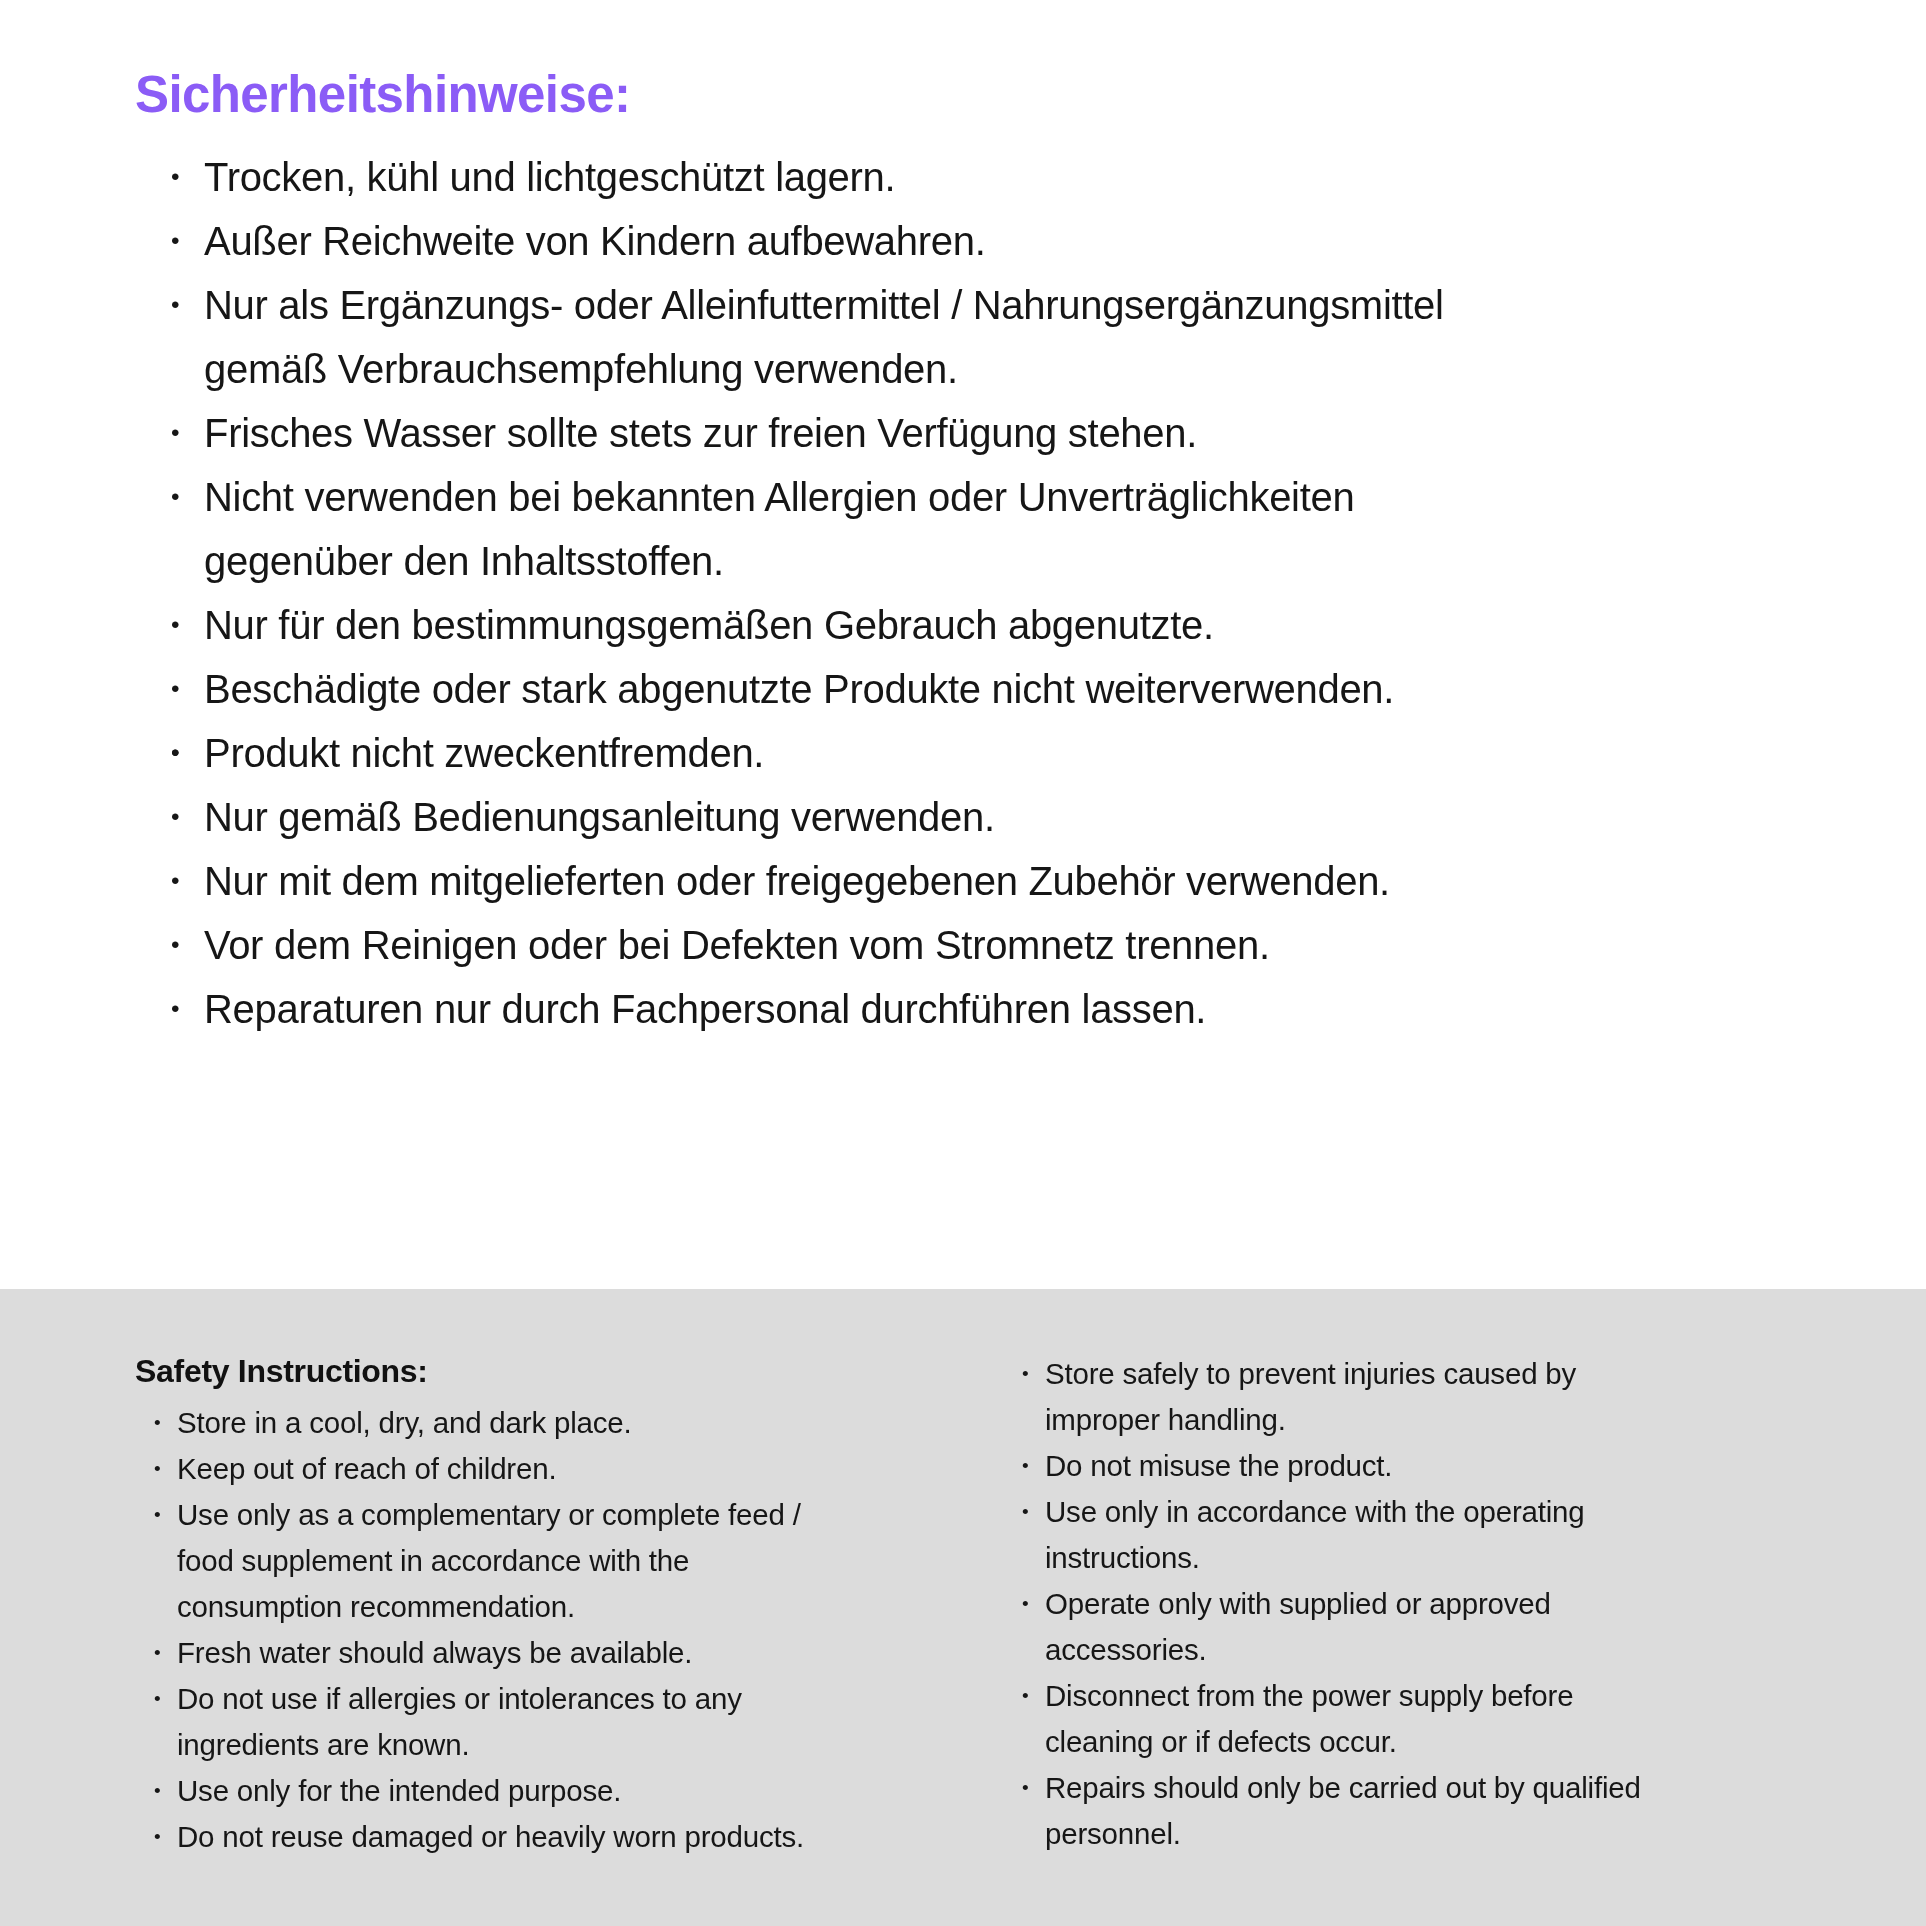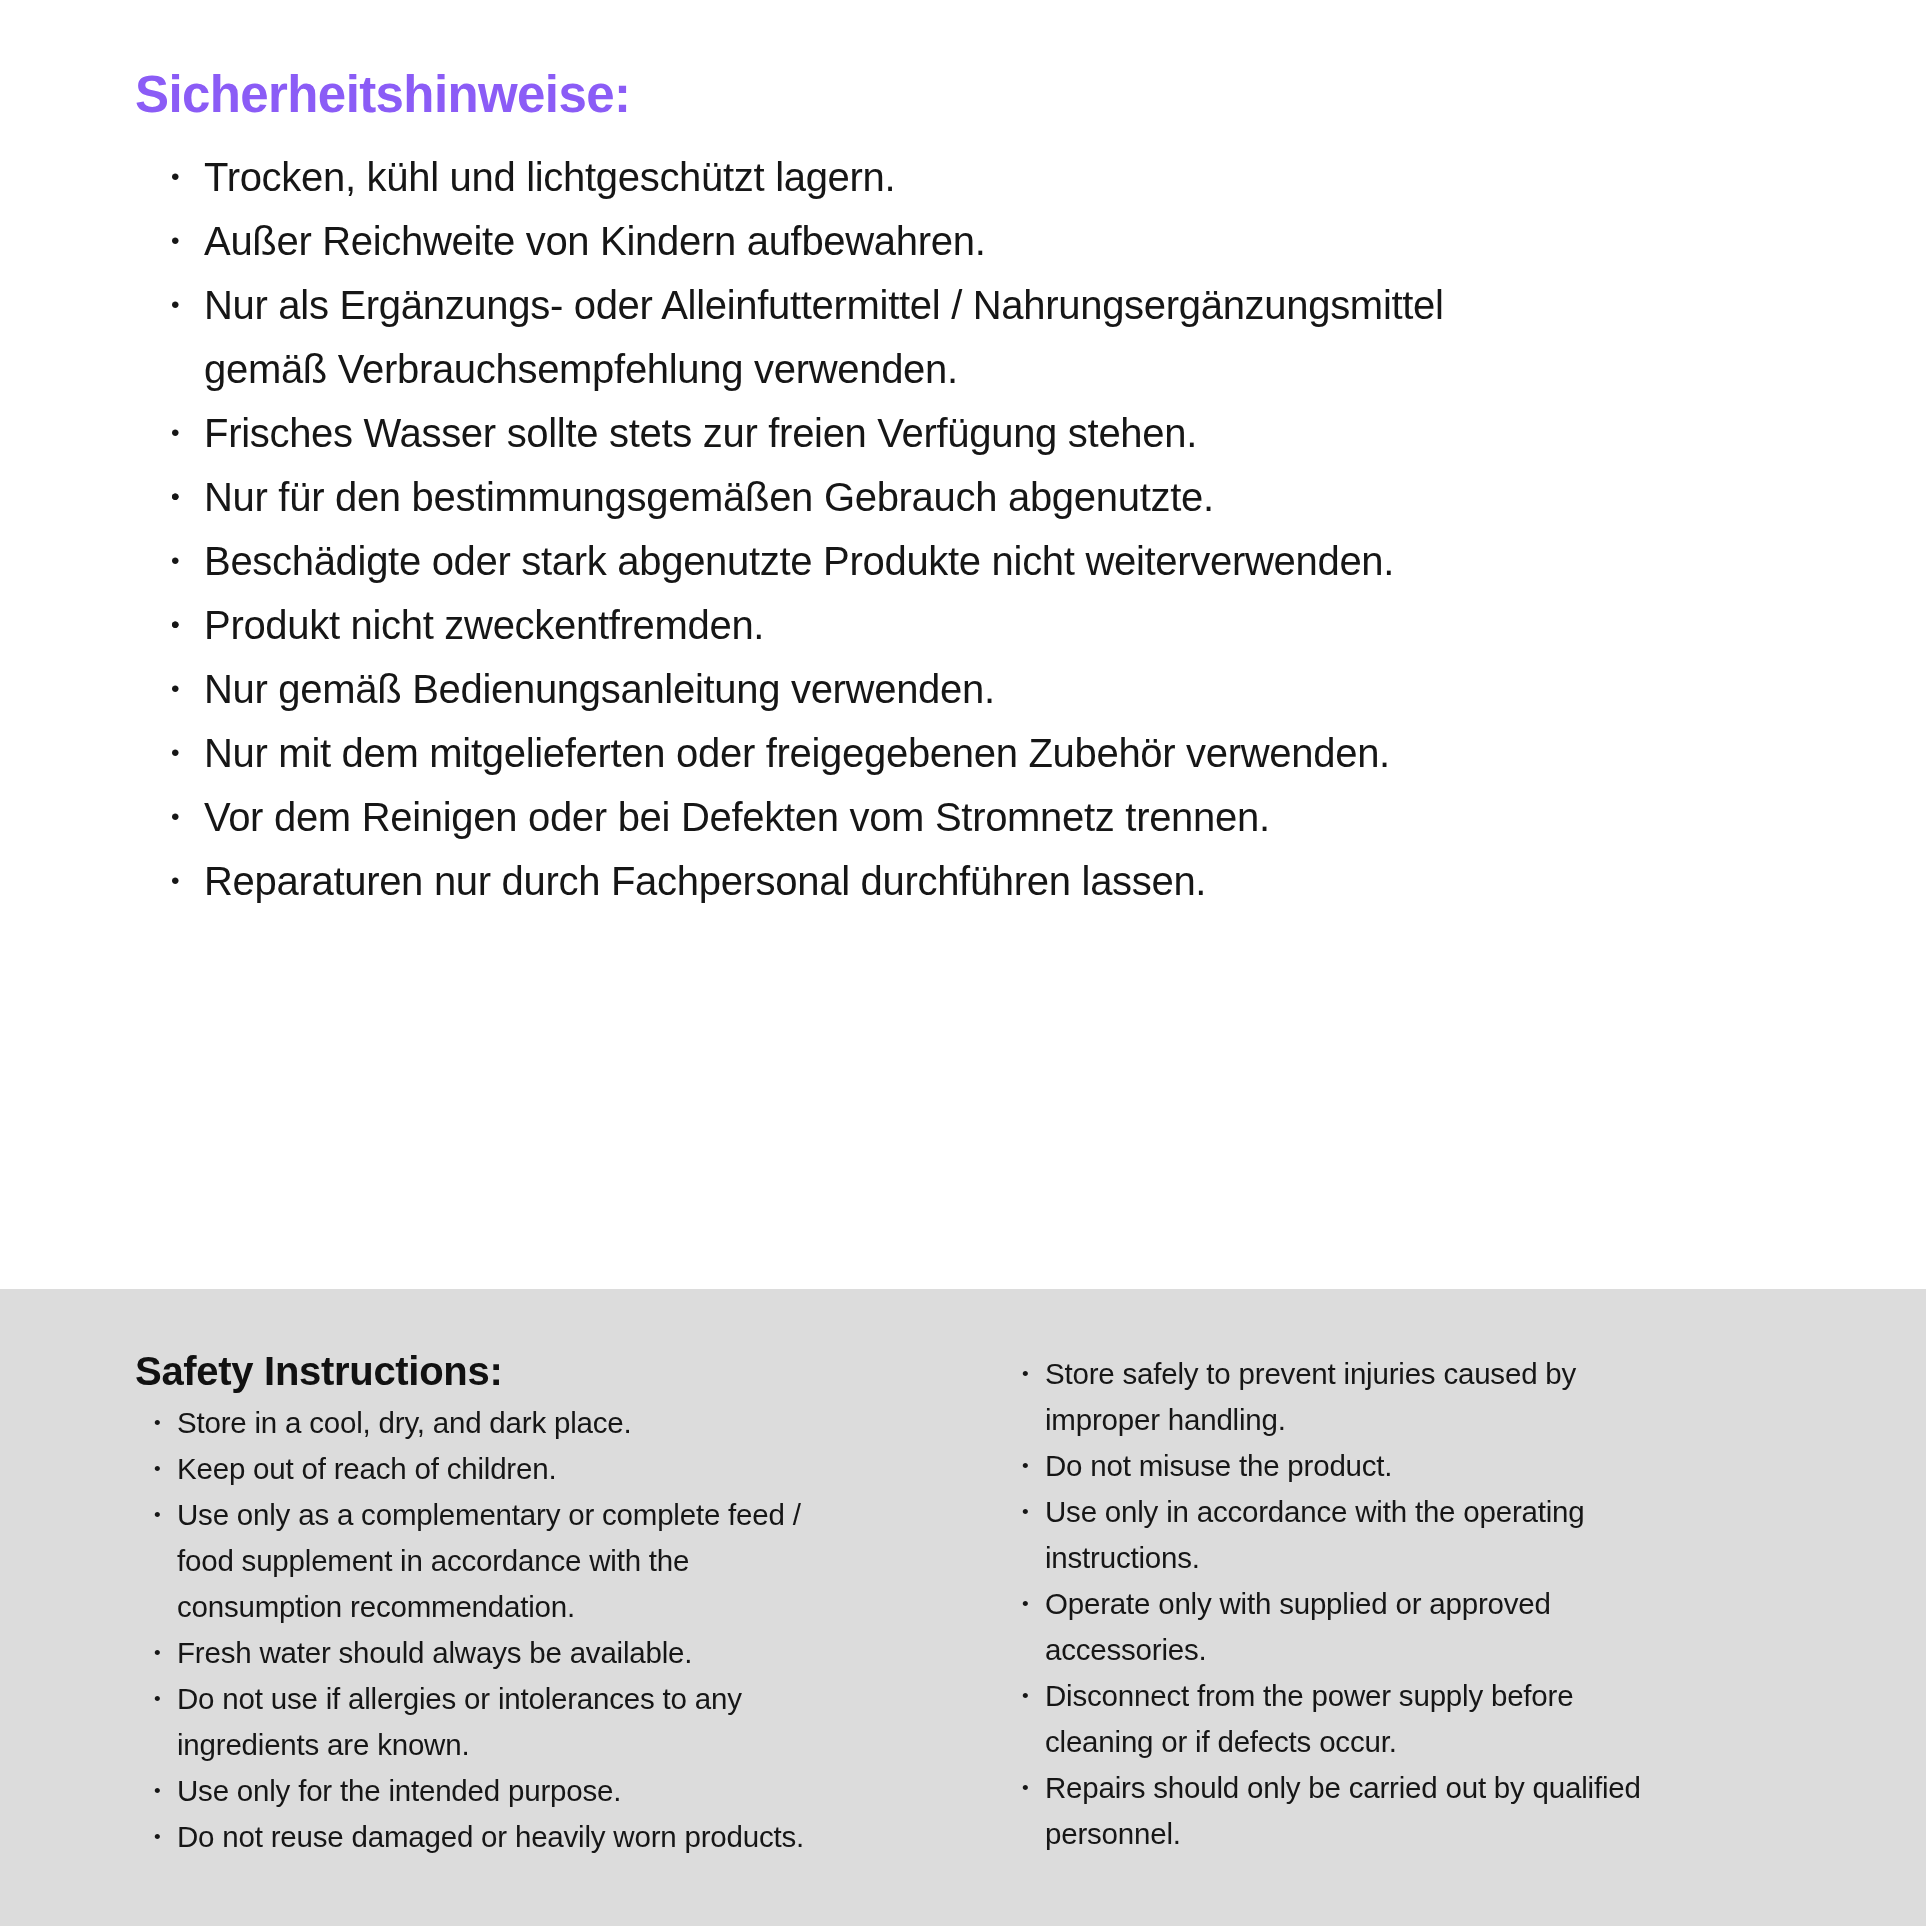--- a/index.html
+++ b/index.html
@@ -82,21 +82,21 @@
     top: 58px;
     width: 860px;
   }
   .en-col-right {
     left: 1022px;
     top: 62px;
     width: 854px;
   }
   .en-title {
     margin: 0 0 0 0;
-    font-size: 40px;
+    font-size: 32px;
     line-height: 48px;
     font-weight: 700;
     color: #111111;
     letter-spacing: -0.3px;
   }
   .en-list {
     margin-top: 5.1px;
     margin-left: 19px;
   }
   .en-col-right .en-list {
@@ -115,21 +115,22 @@
 <div class="page">
 
   <section class="de-section">
     <h1 class="de-title">Sicherheitshinweise:</h1>
     <div class="de-list">
         <div class="item"><span class="bullet">•</span><span class="txt">Trocken, kühl und lichtgeschützt lagern.</span></div>
         <div class="item"><span class="bullet">•</span><span class="txt">Außer Reichweite von Kindern aufbewahren.</span></div>
         <div class="item"><span class="bullet">•</span><span class="txt">Nur als Ergänzungs- oder Alleinfuttermittel / Nahrungsergänzungsmittel
 gemäß Verbrauchsempfehlung verwenden.</span></div>
         <div class="item"><span class="bullet">•</span><span class="txt">Frisches Wasser sollte stets zur freien Verfügung stehen.</span></div>
-        <div class="item"><span class="bullet">•</span></div>
+        <div class="item"><span class="bullet">•</span><span class="txt">Nicht verwenden bei bekannten Allergien oder Unverträglichkeiten
+gegenüber den Inhaltsstoffen.</span></div>
         <div class="item"><span class="bullet">•</span><span class="txt">Nur für den bestimmungsgemäßen Gebrauch abgenutzte.</span></div>
         <div class="item"><span class="bullet">•</span><span class="txt">Beschädigte oder stark abgenutzte Produkte nicht weiterverwenden.</span></div>
         <div class="item"><span class="bullet">•</span></div>
         <div class="item"><span class="bullet">•</span><span class="txt">Produkt nicht zweckentfremden.</span></div>
         <div class="item"><span class="bullet">•</span><span class="txt">Nur gemäß Bedienungsanleitung verwenden.</span></div>
         <div class="item"><span class="bullet">•</span><span class="txt">Nur mit dem mitgelieferten oder freigegebenen Zubehör verwenden.</span></div>
         <div class="item"><span class="bullet">•</span><span class="txt">Vor dem Reinigen oder bei Defekten vom Stromnetz trennen.</span></div>
         <div class="item"><span class="bullet">•</span><span class="txt">Reparaturen nur durch Fachpersonal durchführen lassen.</span></div>
       </div>
   </section>

